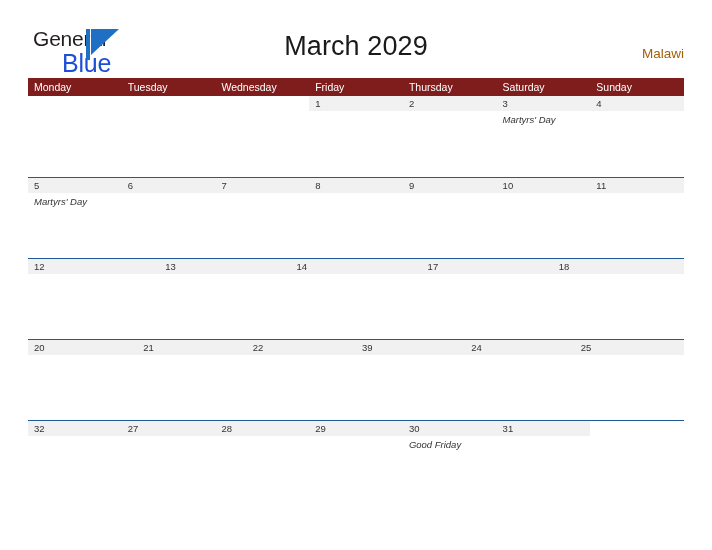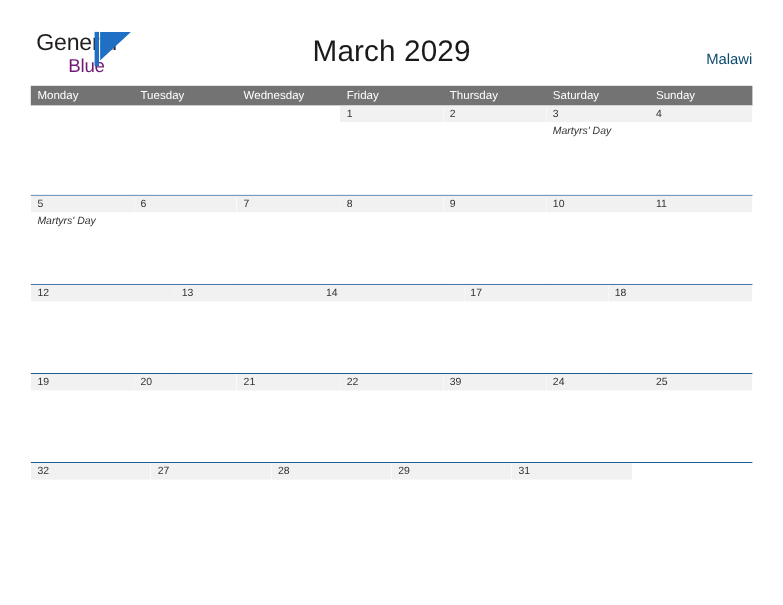--- a/index.html
+++ b/index.html
@@ -44,23 +44,23 @@
     position: relative;
     display: block;
     font-size: 21px;
     letter-spacing: -0.2px;
     color: #231f20;
     height: 22px;
   }
   .logo-row2 {
     position: relative;
     display: block;
-    font-size: 17px;
+    font-size: 25px;
     letter-spacing: -0.2px;
-    color: #701a75;
+    color: #1d4ed8;
     height: 22px;
     margin-top: 1px;
     padding-left: 29px;
   }
   .logo-mark {
     position: absolute;
     left: 53px;
     top: 1px;
     width: 33px;
     height: 31px;
@@ -92,36 +92,36 @@
     font-size: 27px;
     color: #1a1a1a;
     letter-spacing: 0.1px;
   }
 
   .country {
     position: absolute;
     right: 28px;
     top: 46px;
     font-size: 13.5px;
-    color: #0c4a6e;
+    color: #a16207;
   }
 
   
   .calendar {
     position: absolute;
     left: 28px;
     top: 78px;
     width: 656px;
   }
 
   .weekday-row {
     display: flex;
     width: 656px;
     height: 18px;
-    background: #737373;
+    background: #7f1d1d;
     justify-content: space-between;
   }
   .weekday-cell {
     flex: 1 1 0;
     box-sizing: border-box;
     padding-left: 6px;
     color: #ffffff;
     font-size: 10.5px;
     line-height: 18px;
     white-space: nowrap;
@@ -285,24 +285,20 @@
             <div class="date-strip">17</div>
             <div class="event-area"></div>
           </div>
           <div class="day-cell filled">
             <div class="date-strip">18</div>
             <div class="event-area"></div>
           </div>
         </div>
         <div class="week-row">
           <div class="day-cell filled">
-            <div class="date-strip">19</div>
-            <div class="event-area"></div>
-          </div>
-          <div class="day-cell filled">
             <div class="date-strip">20</div>
             <div class="event-area"></div>
           </div>
           <div class="day-cell filled">
             <div class="date-strip">21</div>
             <div class="event-area"></div>
           </div>
           <div class="day-cell filled">
             <div class="date-strip">22</div>
             <div class="event-area"></div>
@@ -329,20 +325,26 @@
             <div class="date-strip">27</div>
             <div class="event-area"></div>
           </div>
           <div class="day-cell filled">
             <div class="date-strip">28</div>
             <div class="event-area"></div>
           </div>
           <div class="day-cell filled">
             <div class="date-strip">29</div>
             <div class="event-area"></div>
+          </div>
+          <div class="day-cell filled">
+            <div class="date-strip">30</div>
+            <div class="event-area">
+              <div class="event">Good Friday</div>
+            </div>
           </div>
           <div class="day-cell filled">
             <div class="date-strip">31</div>
             <div class="event-area"></div>
           </div>
           <div class="day-cell">
             <div class="date-strip"></div>
             <div class="event-area"></div>
           </div>
         </div>

